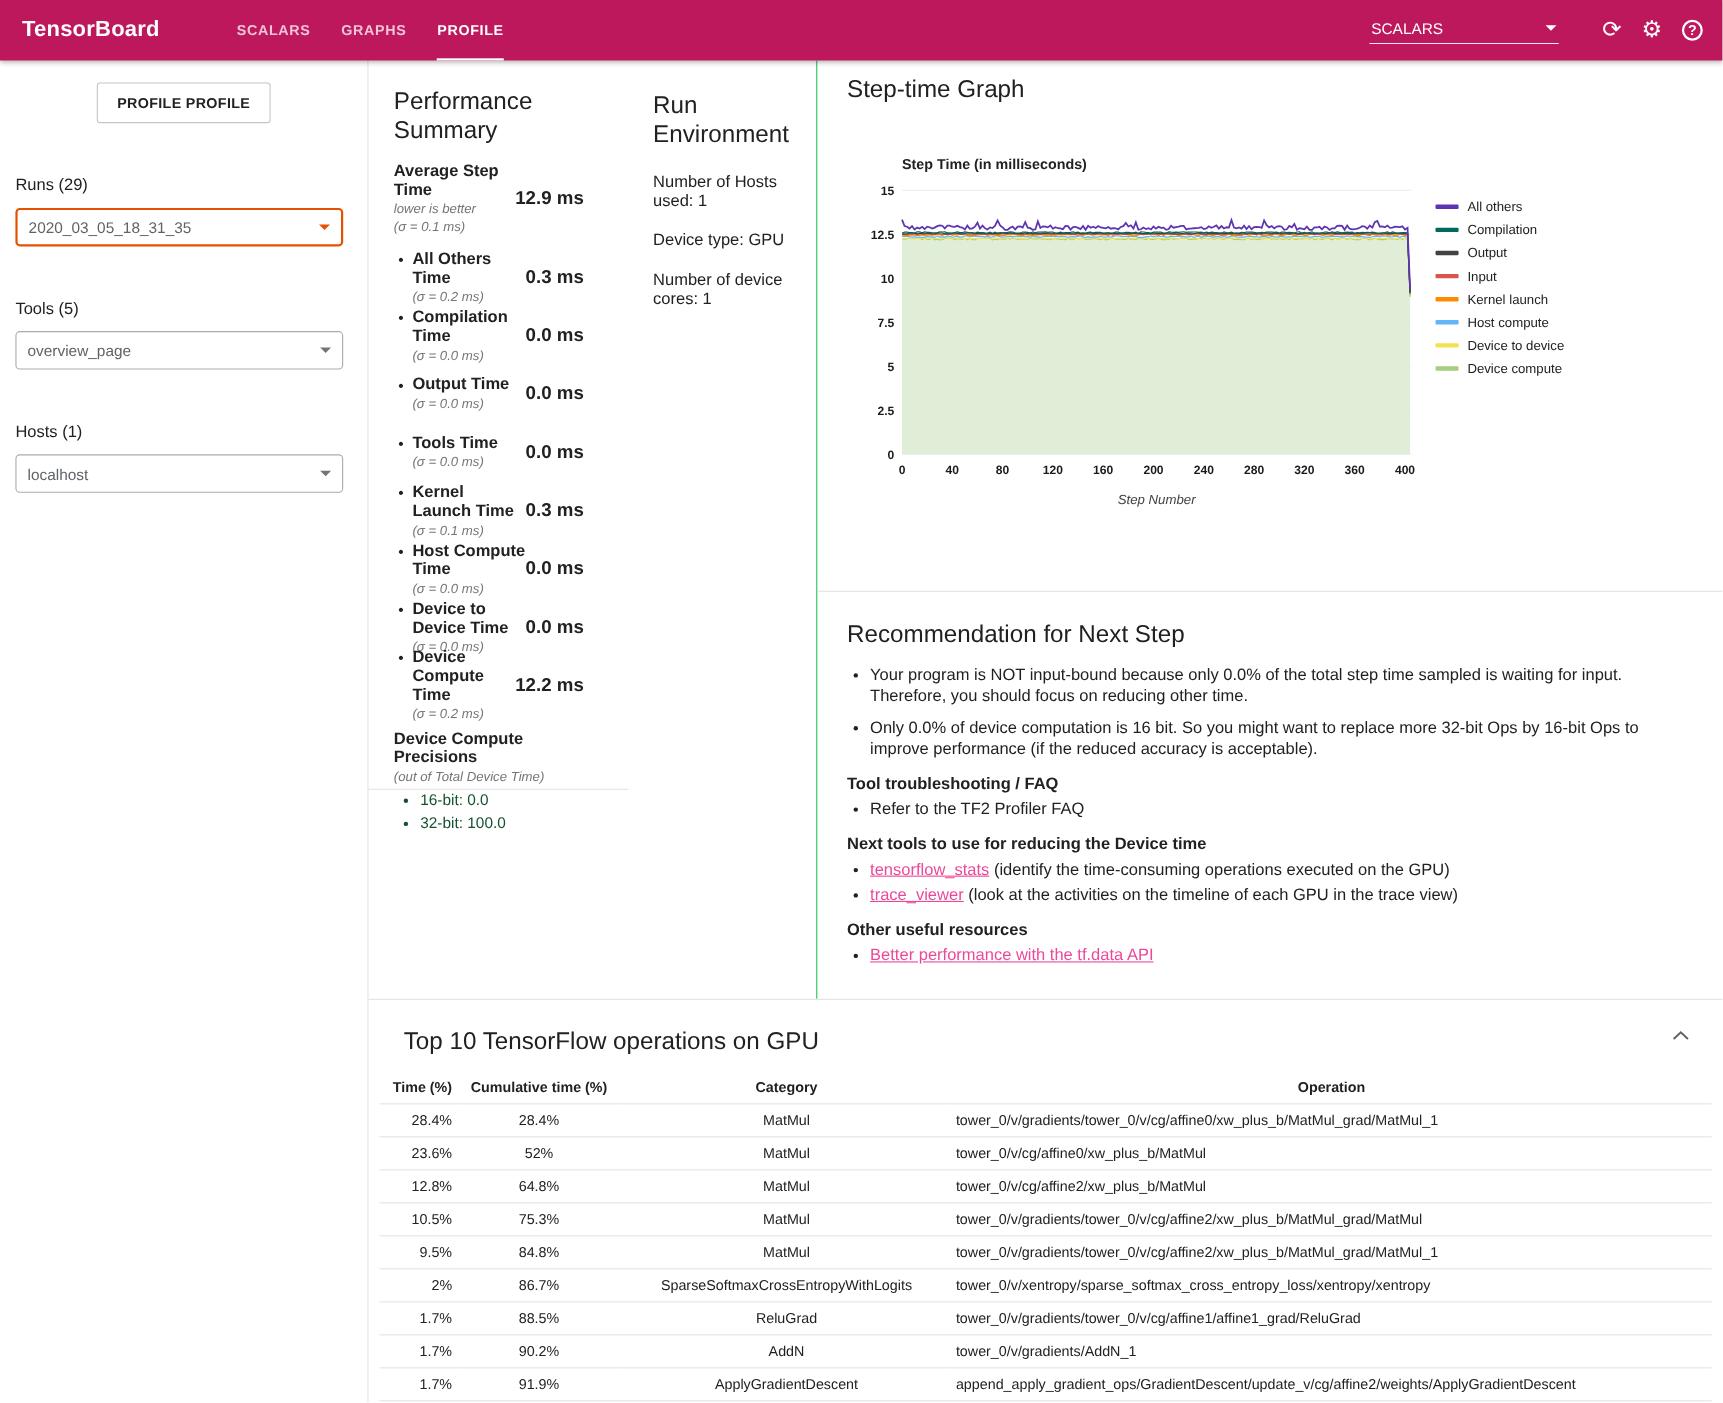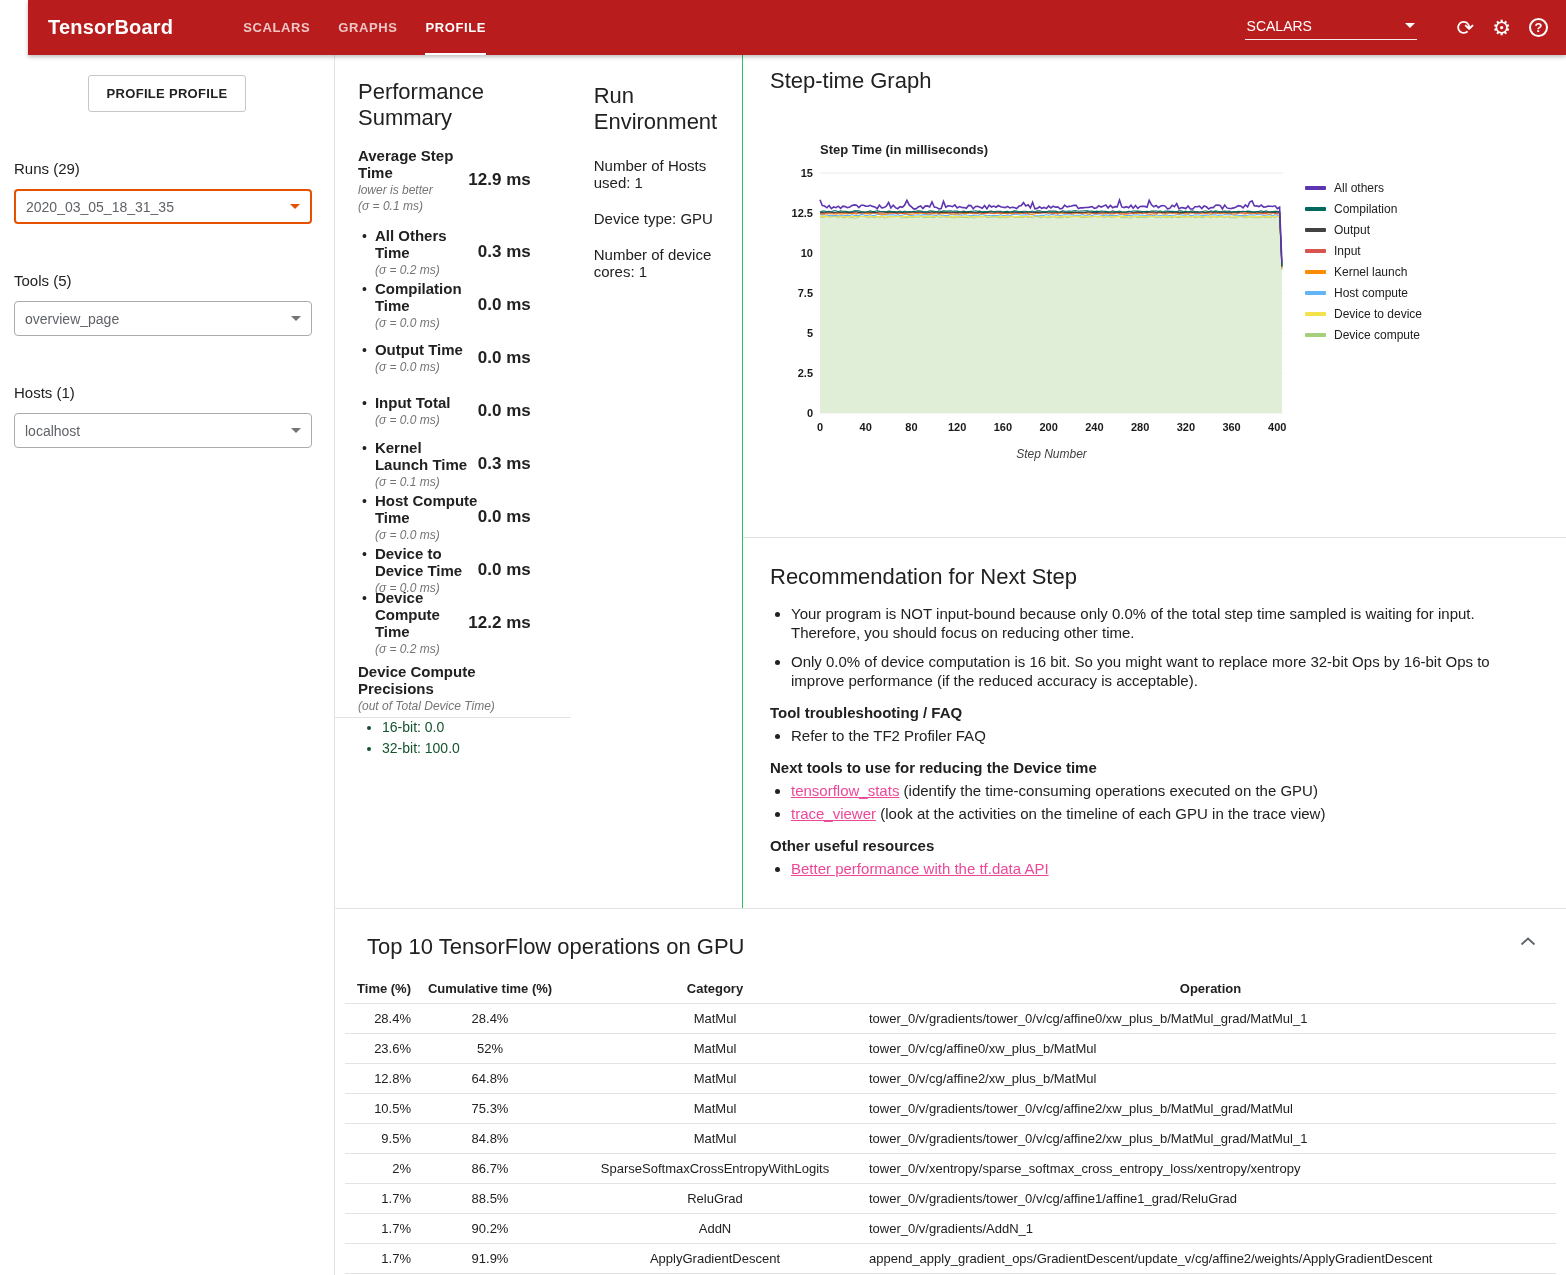--- a/index.html
+++ b/index.html
@@ -5,23 +5,23 @@
   * { box-sizing: border-box; }
   html,body { margin:0; padding:0; }
   body {
     width:1566px; height:1275px; overflow:hidden;
     font-family:"Liberation Sans", sans-serif;
     background:#fff; color:#212121;
   }
 
   
   header {
-    height:55px; background:#b91c1c; color:#fff;
+    height:55px; background:#be185d; color:#fff;
     display:flex; align-items:center; padding:0 18px 0 20px;
-    box-shadow:0 2px 4px rgba(0,0,0,0.25); position:relative; z-index:5;margin-left:28px;
+    box-shadow:0 2px 4px rgba(0,0,0,0.25); position:relative; z-index:5;
   }
   .logo { font-size:20px; font-weight:bold; letter-spacing:0.2px; }
   nav.tabs { display:flex; margin-left:70px; height:55px; }
   .tab {
     display:flex; align-items:center; margin-right:28px;
     font-size:13px; font-weight:bold; letter-spacing:0.6px;
     color:rgba(255,255,255,0.75); cursor:pointer; border-bottom:2px solid transparent;
     padding-top:2px;
   }
   .tab.active { color:#fff; border-bottom:2px solid #fff; }
@@ -208,21 +208,21 @@
                     <div class="item-name">Output Time</div>
                 <div class="item-sub">(σ = 0.0 ms)</div>
                   </div>
                 </div>
               <div class="item-value">0.0 ms</div>
             </div>
             <div class="perf-item">
               <div class="bullet-name">
                   <span class="bullet-dot">•</span>
                 <div>
-                    <div class="item-name">Input Total</div>
+                    <div class="item-name">Tools Time</div>
                 <div class="item-sub">(σ = 0.0 ms)</div>
                   </div>
                 </div>
               <div class="item-value">0.0 ms</div>
             </div>
             <div class="perf-item">
               <div class="bullet-name">
                   <span class="bullet-dot">•</span>
                 <div>
                     <div class="item-name">Kernel Launch Time</div>

